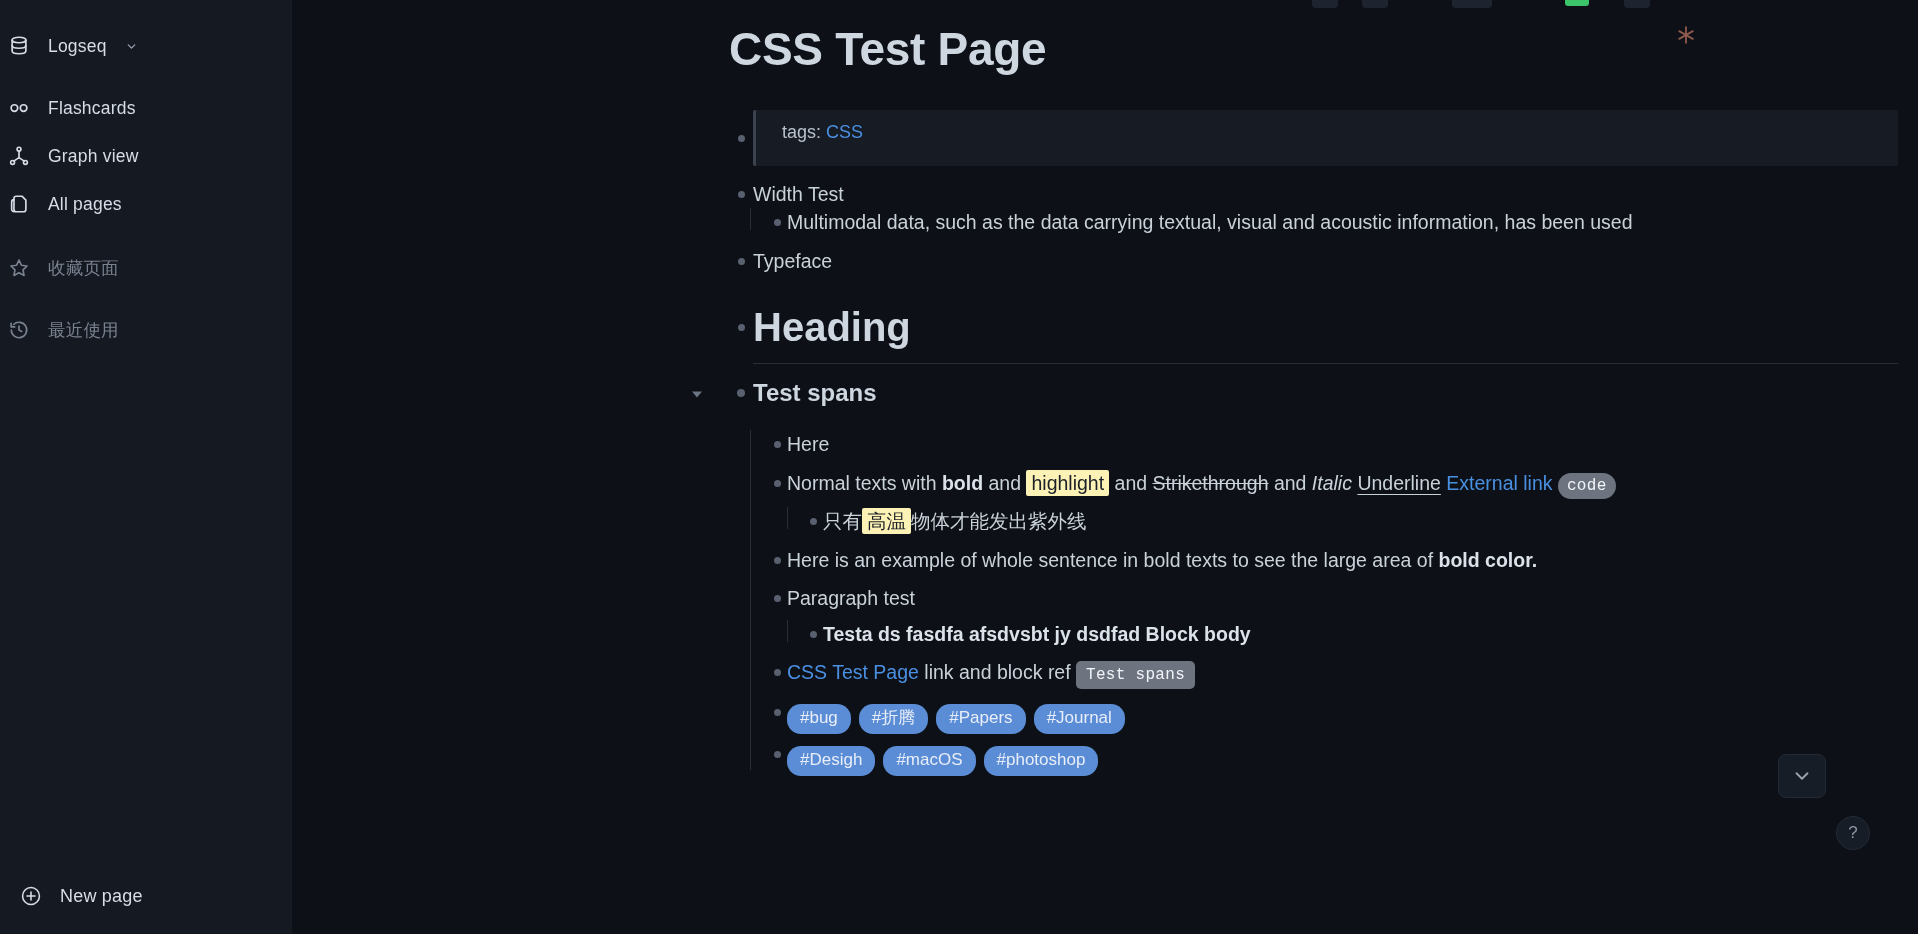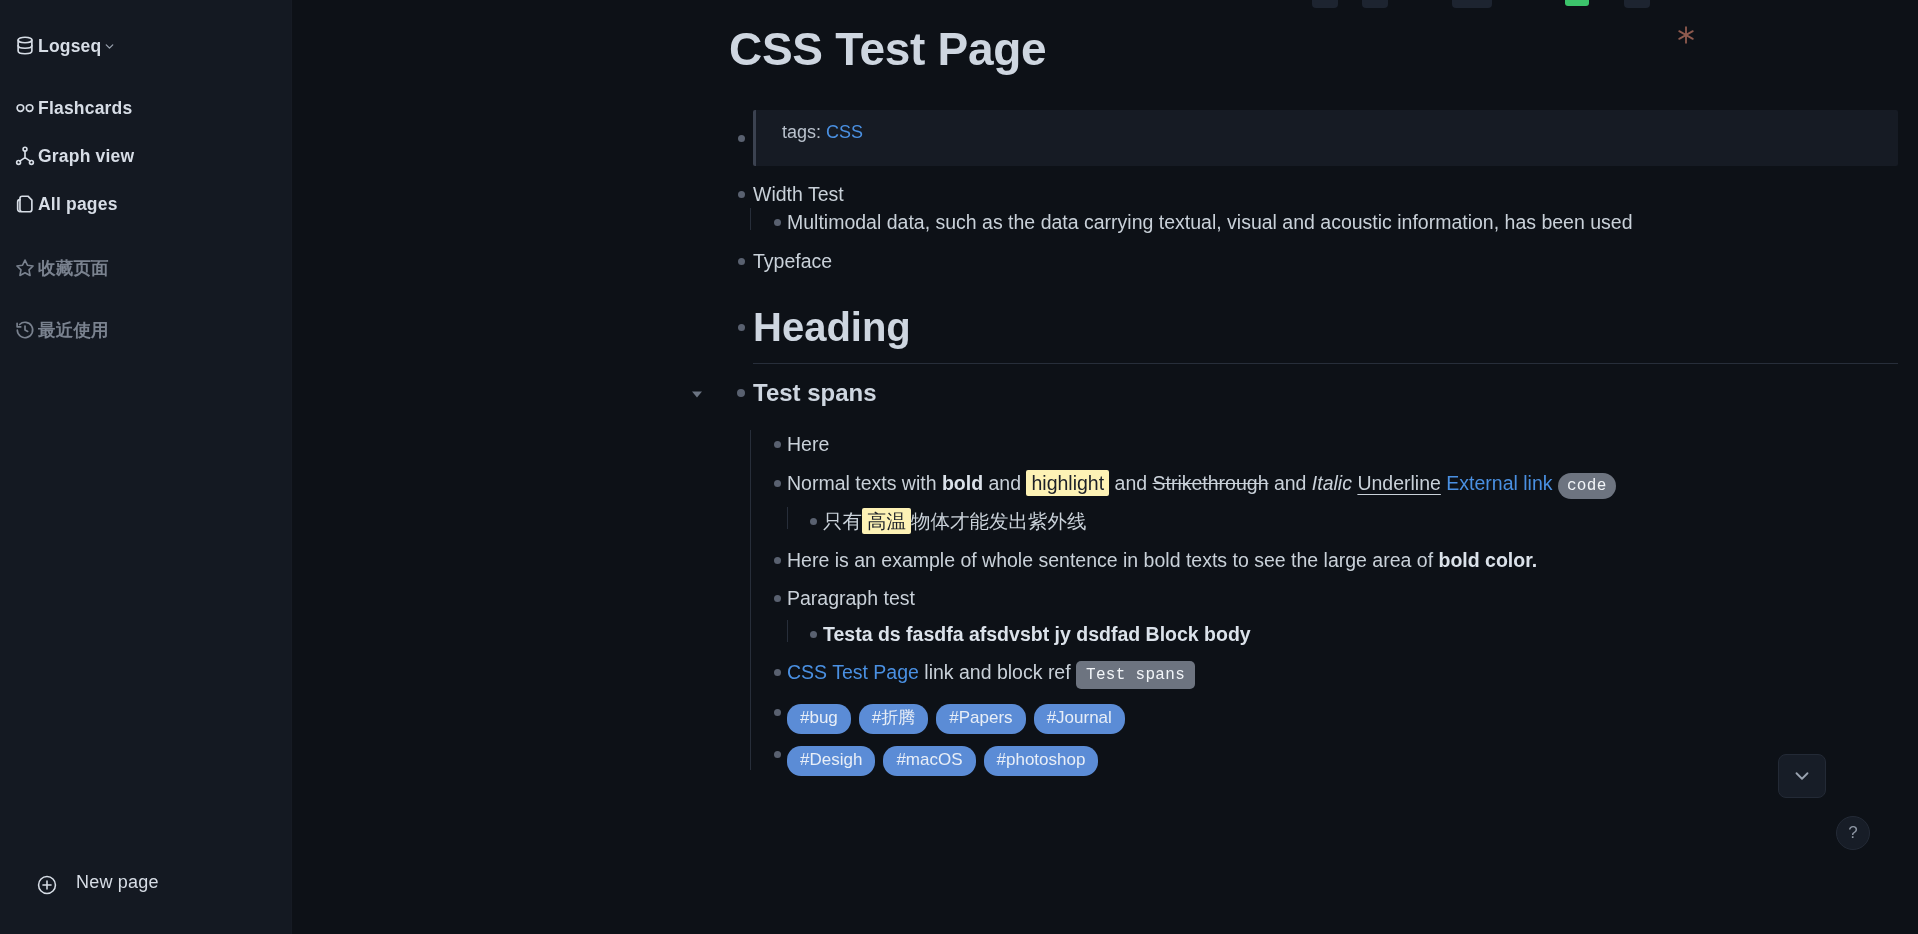--- a/index.html
+++ b/index.html
@@ -16,44 +16,43 @@
     width: 292px; height: 934px;
     background: #141922;
     flex: 0 0 292px;
     position: relative;
     border-right: 1px solid #161b24;
   }
   .sb-top { padding-top: 22px; }
   .sb-row {
     display: flex; align-items: center;
     height: 48px;
-    padding-left: 12px;
-    gap: 0;
+    padding-left: 6px;
+    gap: 16px;
     cursor: pointer;
     color: #d7dde6;
-    font-weight: bold;
   }
   .sb-icon {
     width: 26px; height: 26px;
     display: flex; align-items: center; justify-content: center;
     flex: 0 0 26px;
   }
   .sb-icon svg { width: 22px; height: 22px; }
   .sb-label { font-size: 17.5px; letter-spacing: .2px; white-space: nowrap; }
   .sb-caret { margin-left: 2px; display:flex; align-items:center; }
   .sb-caret svg { width: 13px; height: 13px; }
   .sb-dim { color: #7a828f; }
   .sb-dim .sb-icon svg { stroke: #7a828f; }
   .sb-gap { height: 16px; }
   .sb-gap-sm { height: 14px; }
 
   #new-page-row {
-    position: absolute; left: 16px; bottom: 14px;
+    position: absolute; left: 0; bottom: 14px;
     width: 292px;
-    display: flex; gap: 16px;
+    display: flex; align-items: center; gap: 16px;
     padding-left: 18px; height: 48px;
     color: #d7dde6; cursor: pointer;
   }
   #new-page-row .sb-label { font-size: 18px; }
 
   
   #main {
     flex: 1 1 auto; height: 934px;
     position: relative;
     overflow: hidden;

